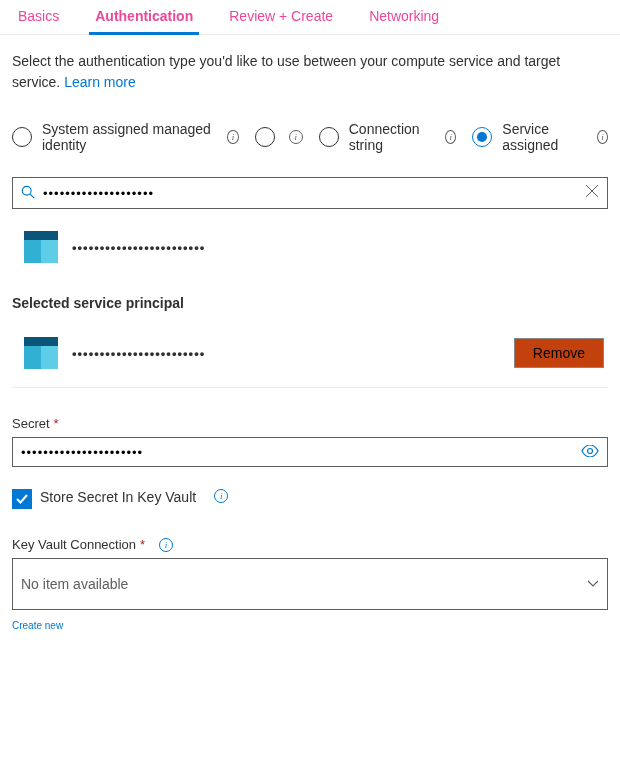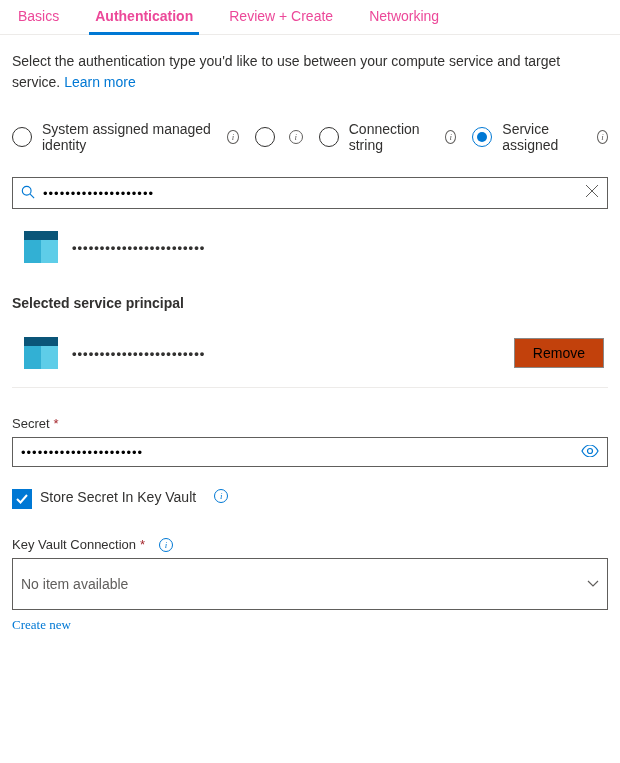--- a/index.html
+++ b/index.html
@@ -198,23 +198,22 @@
       cursor: pointer;
       color: #605e5c;
       margin-bottom: 6px;
     }
     .select-wrap span:first-child { flex: 1; }
     .chevron {
       font-size: 12px;
     }
     .create-link {
       color: #0078d4;
-      font-size: 13px;
-      cursor: pointer;
-      font-family: Liberation Serif, serif;
+      font-size: 10px;
+      cursor: pointer;
     }
   </style>
 </head>
 <body>
 
 <div class="tabs">
   <div class="tab">Basics</div>
   <div class="tab active">Authentication</div>
   <div class="tab">Review + Create</div>
   <div class="tab">Networking</div>

